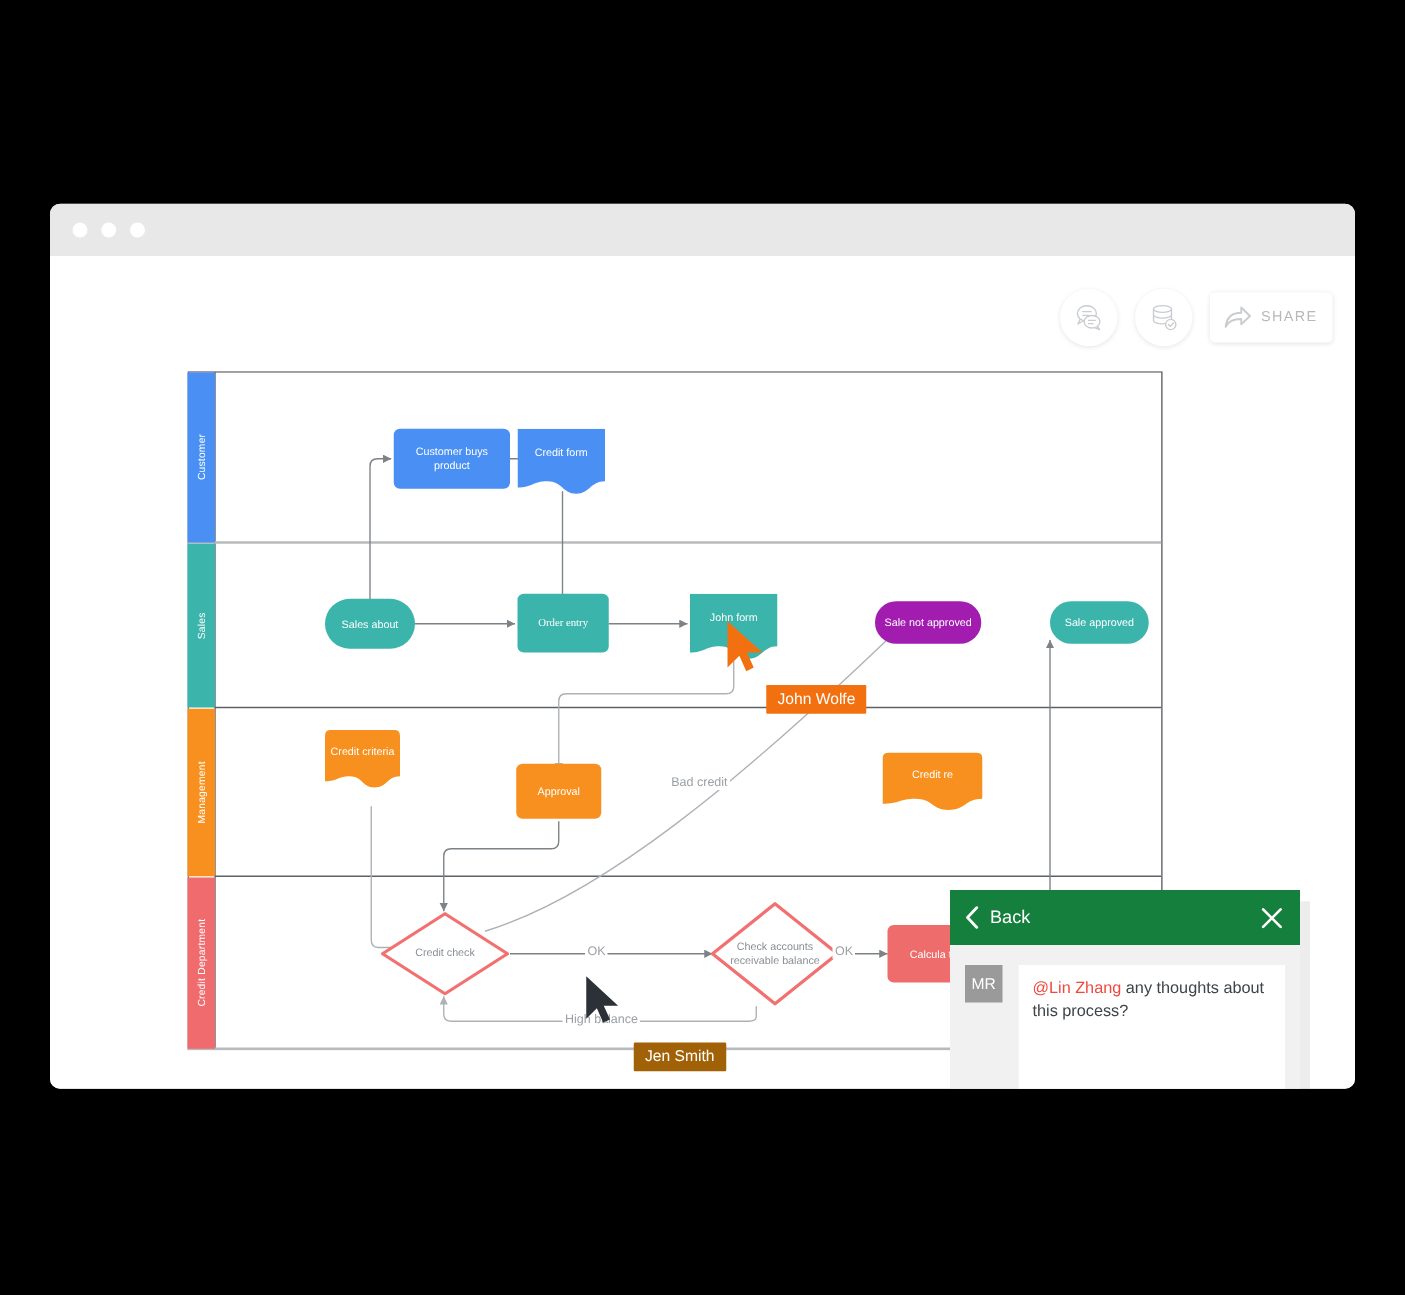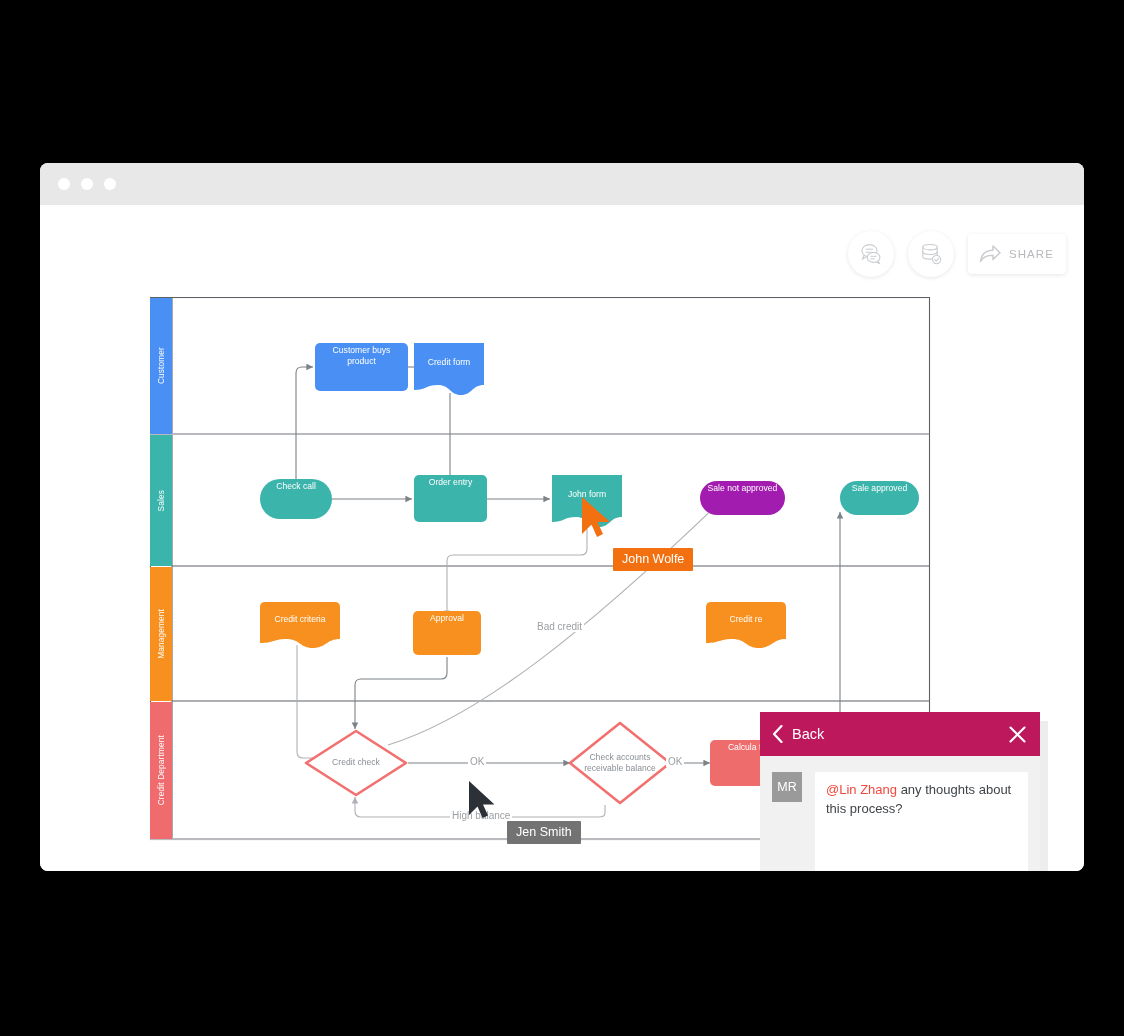--- a/index.html
+++ b/index.html
@@ -52,21 +52,21 @@
   .canvas {
     position: absolute; left: 0; top: 42px; right: 0; bottom: 0;
     background: #ffffff; overflow: hidden;
   }
   .diagram { position: absolute; left: 110px; top: 92px; width: 790px; height: 545px; }
   .diagram-svg { position: absolute; left: 0; top: 0; }
 
   
   .node {
     position: absolute;
-    display: flex; align-items: flex-start; justify-content: center; text-align: center;
+    display: flex; align-items: center; justify-content: center; text-align: center;
     color: #ffffff; font-size: 8.6px; line-height: 1.25;
     padding: 2px 4px;
   }
   .n-rect  { border-radius: 5px; }
   .n-stad  { border-radius: 22px; }
   .n-diamond { background: transparent !important; }
   .diamond-shape {
     position: absolute; left: 0; top: 0; width: 100%; height: 100%;
   }
   .diamond-label {
@@ -105,21 +105,21 @@
   }
 
   
   .comment-panel {
     position: absolute; left: 720px; top: 507px;
     width: 280px; height: 318px;
     background: #d3d3d3;
     box-shadow: 8px 9px 0 0 rgba(0,0,0,0.07);
   }
   .cp-header {
-    height: 44px; background: #be185d;
+    height: 44px; background: #15803d;
     display: flex; align-items: center; padding: 0 14px 0 12px; text-align: right;
   }
   .cp-back { display: flex; align-items: center; gap: 9px; cursor: pointer; }
   .cp-back-label { color: #ffffff; font-size: 14.5px; }
   .cp-close { margin-left: auto; cursor: pointer; display: flex; }
   .cp-body { height: 146px; background: #f1f1f1; padding: 16px 12px 0 12px; display: flex; gap: 13px; }
   .cp-avatar {
     width: 30px; height: 30px; background: #9a9a9a; color: #fff;
     display: flex; align-items: center; justify-content: center;
     font-size: 12.5px; flex: none;
@@ -241,43 +241,43 @@
         </div>
 
         <div class="node" style="left:264px;top:46px;width:70px;height:54px;">
           <svg class="doc-shape" viewBox="0 0 70 54" preserveAspectRatio="none">
             <path d="M0 0 H70 V42 C58 42 58 52 47 52 C36 52 36 42 24 42 C12 42 12 47 0 47 Z" fill="#4a90f4"></path>
           </svg>
           <span class="doc-label">Credit form</span>
         </div>
 
         <div class="node n-stad" style="left:110px;top:182px;width:72px;height:40px;background:#3bb4ab;">
-          <span>Check call</span>
-        </div>
-
-        <div class="node n-rect" style="left:264px;top:178px;width:73px;height:47px;background:#3bb4ab;">
+          <span>Sales about</span>
+        </div>
+
+        <div class="node n-rect" style="left:264px;top:178px;width:73px;height:47px;background:#3bb4ab;font-family:Liberation Serif, serif;">
           <span>Order entry</span>
         </div>
 
         <div class="node" style="left:402px;top:178px;width:70px;height:54px;">
           <svg class="doc-shape" viewBox="0 0 70 54" preserveAspectRatio="none">
             <path d="M0 0 H70 V42 C58 42 58 52 47 52 C36 52 36 42 24 42 C12 42 12 47 0 47 Z" fill="#3bb4ab"></path>
           </svg>
           <span class="doc-label">John form</span>
         </div>
 
         <div class="node n-stad" style="left:550px;top:184px;width:85px;height:34px;background:#a21caf;">
           <span>Sale not approved</span>
         </div>
 
         <div class="node n-stad" style="left:690px;top:184px;width:79px;height:34px;background:#3bb4ab;">
           <span>Sale approved</span>
         </div>
 
-        <div class="node" style="left:110px;top:305px;width:80px;height:47px;">
+        <div class="node" style="left:110px;top:287px;width:60px;height:47px;">
           <svg class="doc-shape" viewBox="0 0 76 47" preserveAspectRatio="none">
             <path d="M0 5 Q0 0 5 0 H71 Q76 0 76 5 V37 C63 37 63 46 50 46 C38 46 38 37 25 37 C13 37 13 41 0 41 Z" fill="#f7901e"></path>
           </svg>
           <span class="doc-label">Credit criteria</span>
         </div>
 
         <div class="node n-rect" style="left:263px;top:314px;width:68px;height:44px;background:#f7901e;">
           <span>Approval</span>
         </div>
 
@@ -316,21 +316,21 @@
         <svg width="40" height="46" viewBox="0 0 40 46">
           <path d="M4 3 L4 40 L13.5 30.5 L19 43 L25 40 L19.5 28 L32 28 Z" fill="#f2700f"></path>
         </svg>
         <span class="cursor-name" style="left:35px;top:54px;background:#f2700f;">John Wolfe</span>
       </div>
 
       <div class="cursor-group" style="left:426px;top:574px;">
         <svg width="36" height="42" viewBox="0 0 36 42">
           <path d="M3 2 L3 36 L11.5 27.5 L16.5 39 L22 36.5 L17 25.5 L28.5 25.5 Z" fill="#2c3137"></path>
         </svg>
-        <span class="cursor-name" style="left:41px;top:42px;background:#737373;">Jen Smith</span>
+        <span class="cursor-name" style="left:41px;top:55px;background:#a16207;">Jen Smith</span>
       </div>
 
       <div class="comment-panel">
         <div class="cp-header">
           <div class="cp-back">
             <svg width="11" height="18" viewBox="0 0 11 18">
               <path d="M9.5 1 L2 9 L9.5 17" fill="none" stroke="#ffffff" stroke-width="2.2" stroke-linecap="round" stroke-linejoin="round"></path>
             </svg>
             <span class="cp-back-label">Back</span>
           </div>

